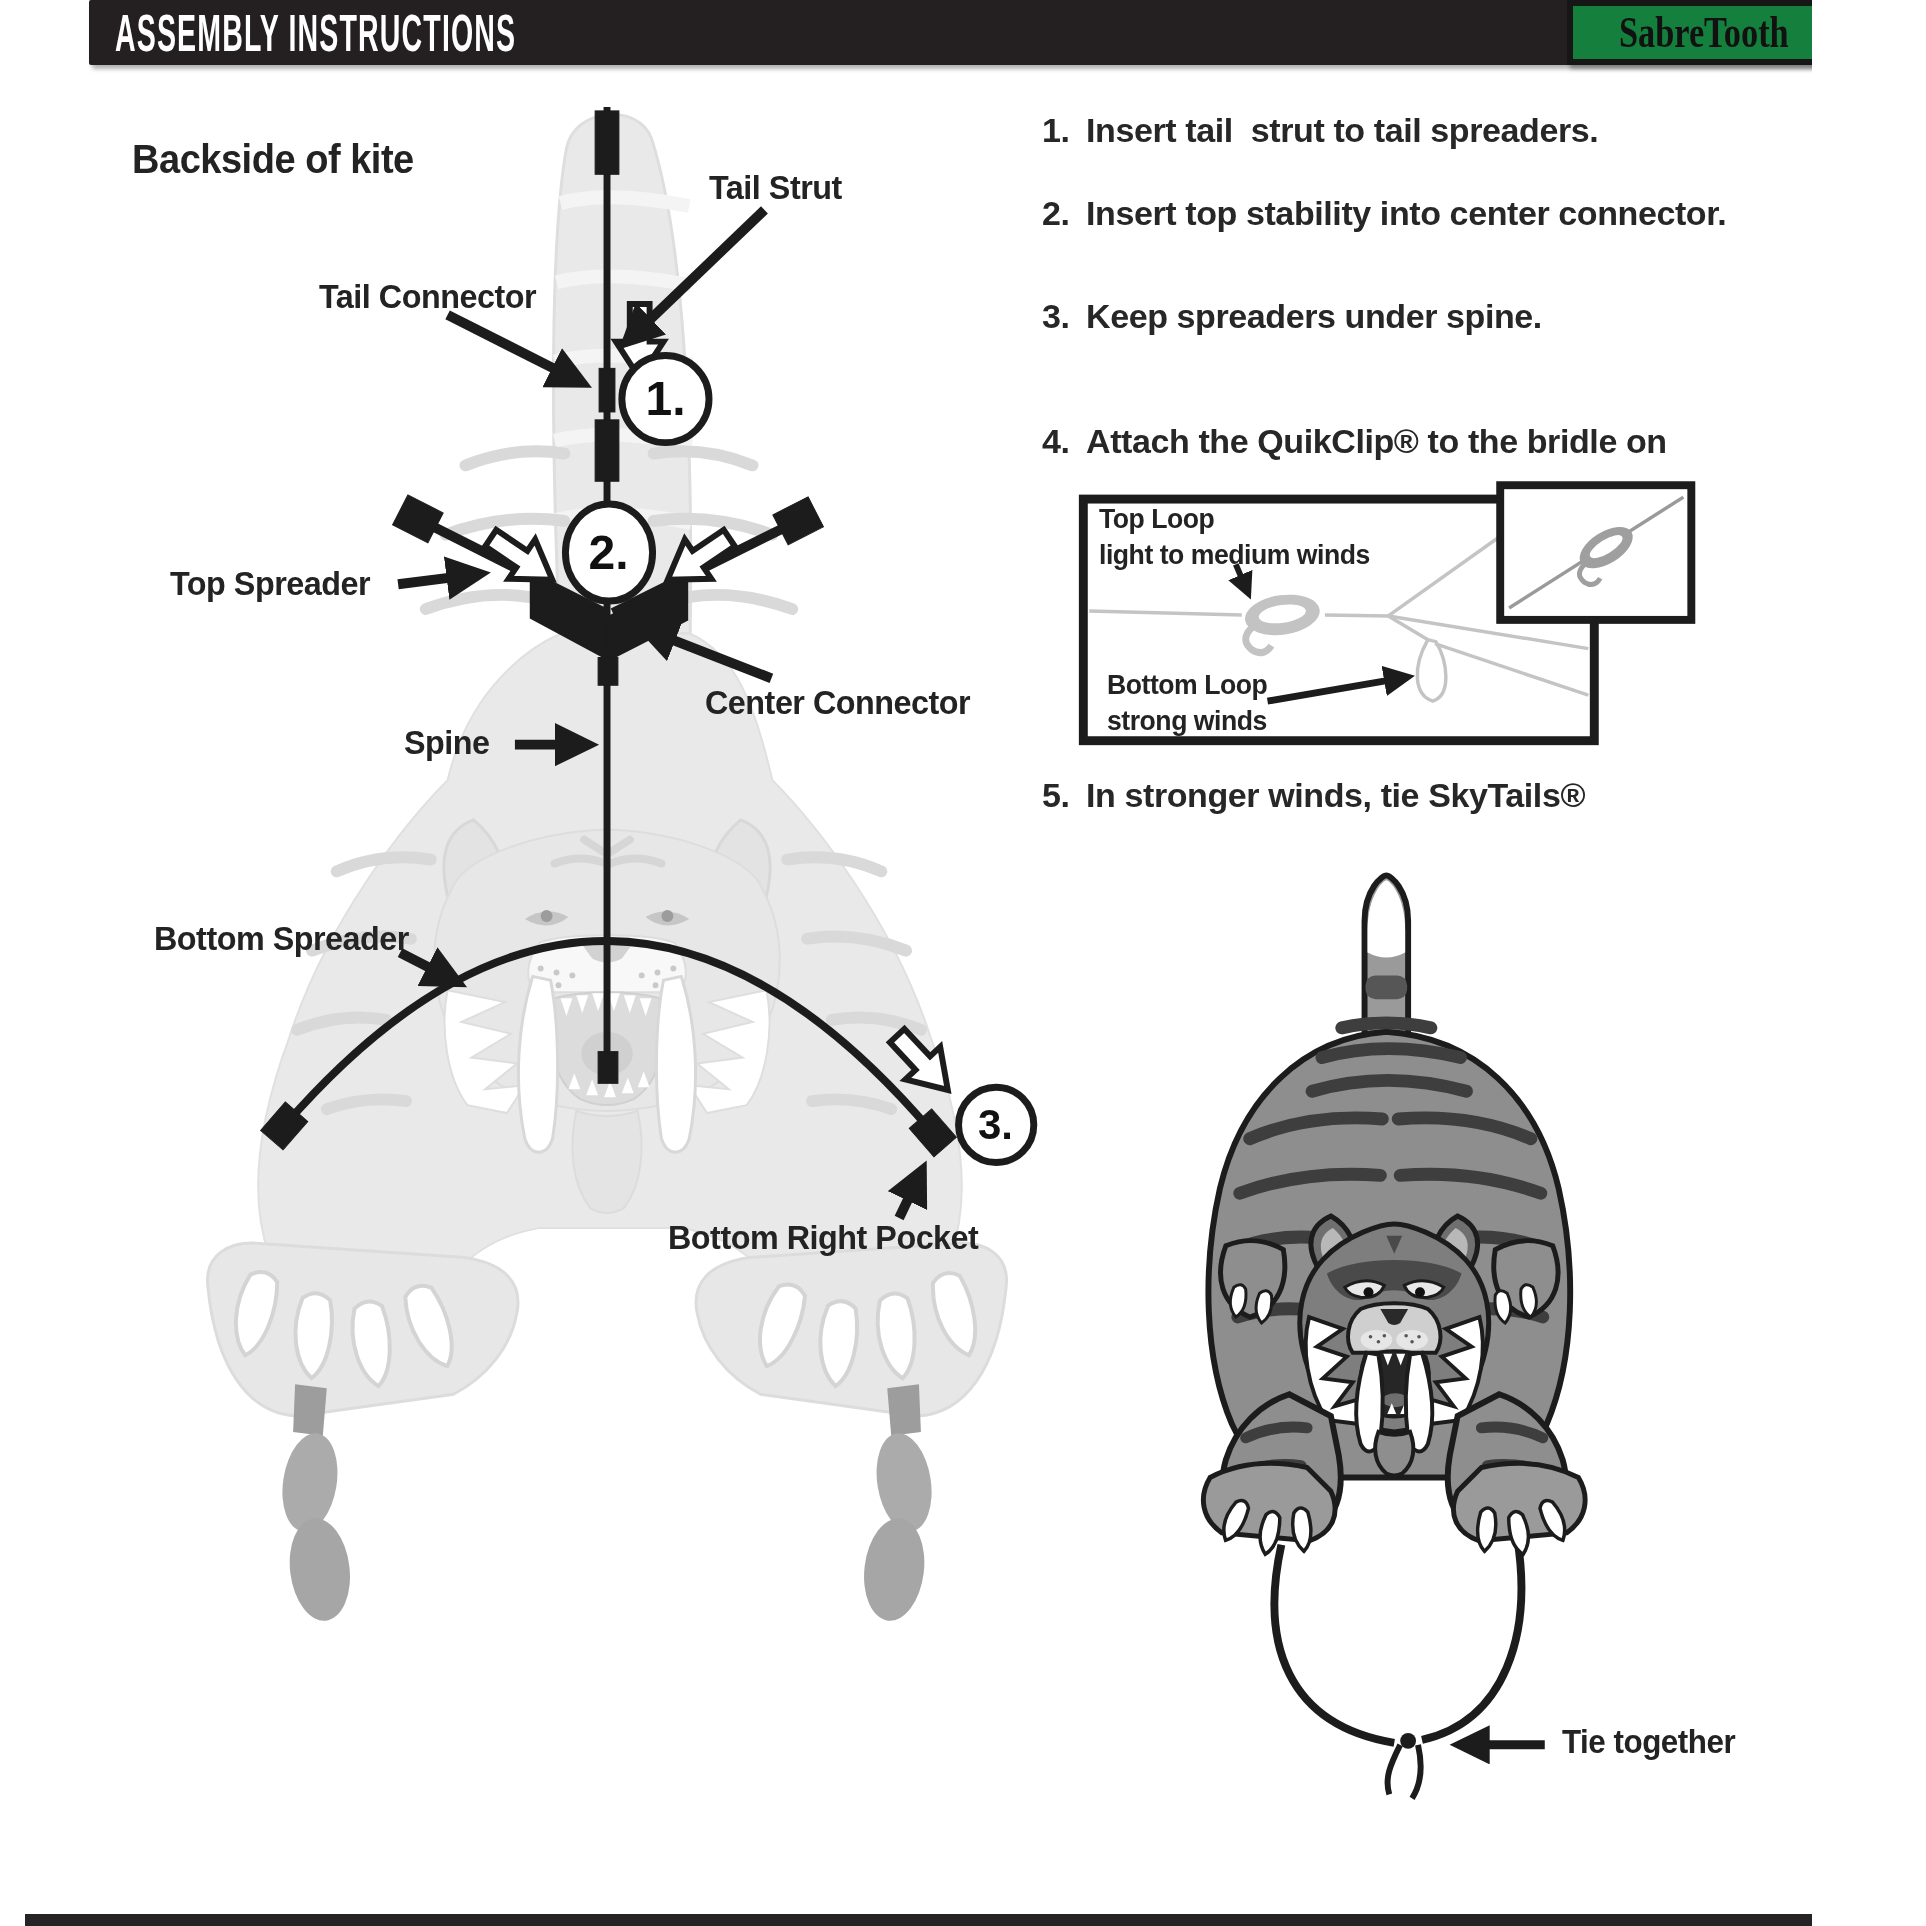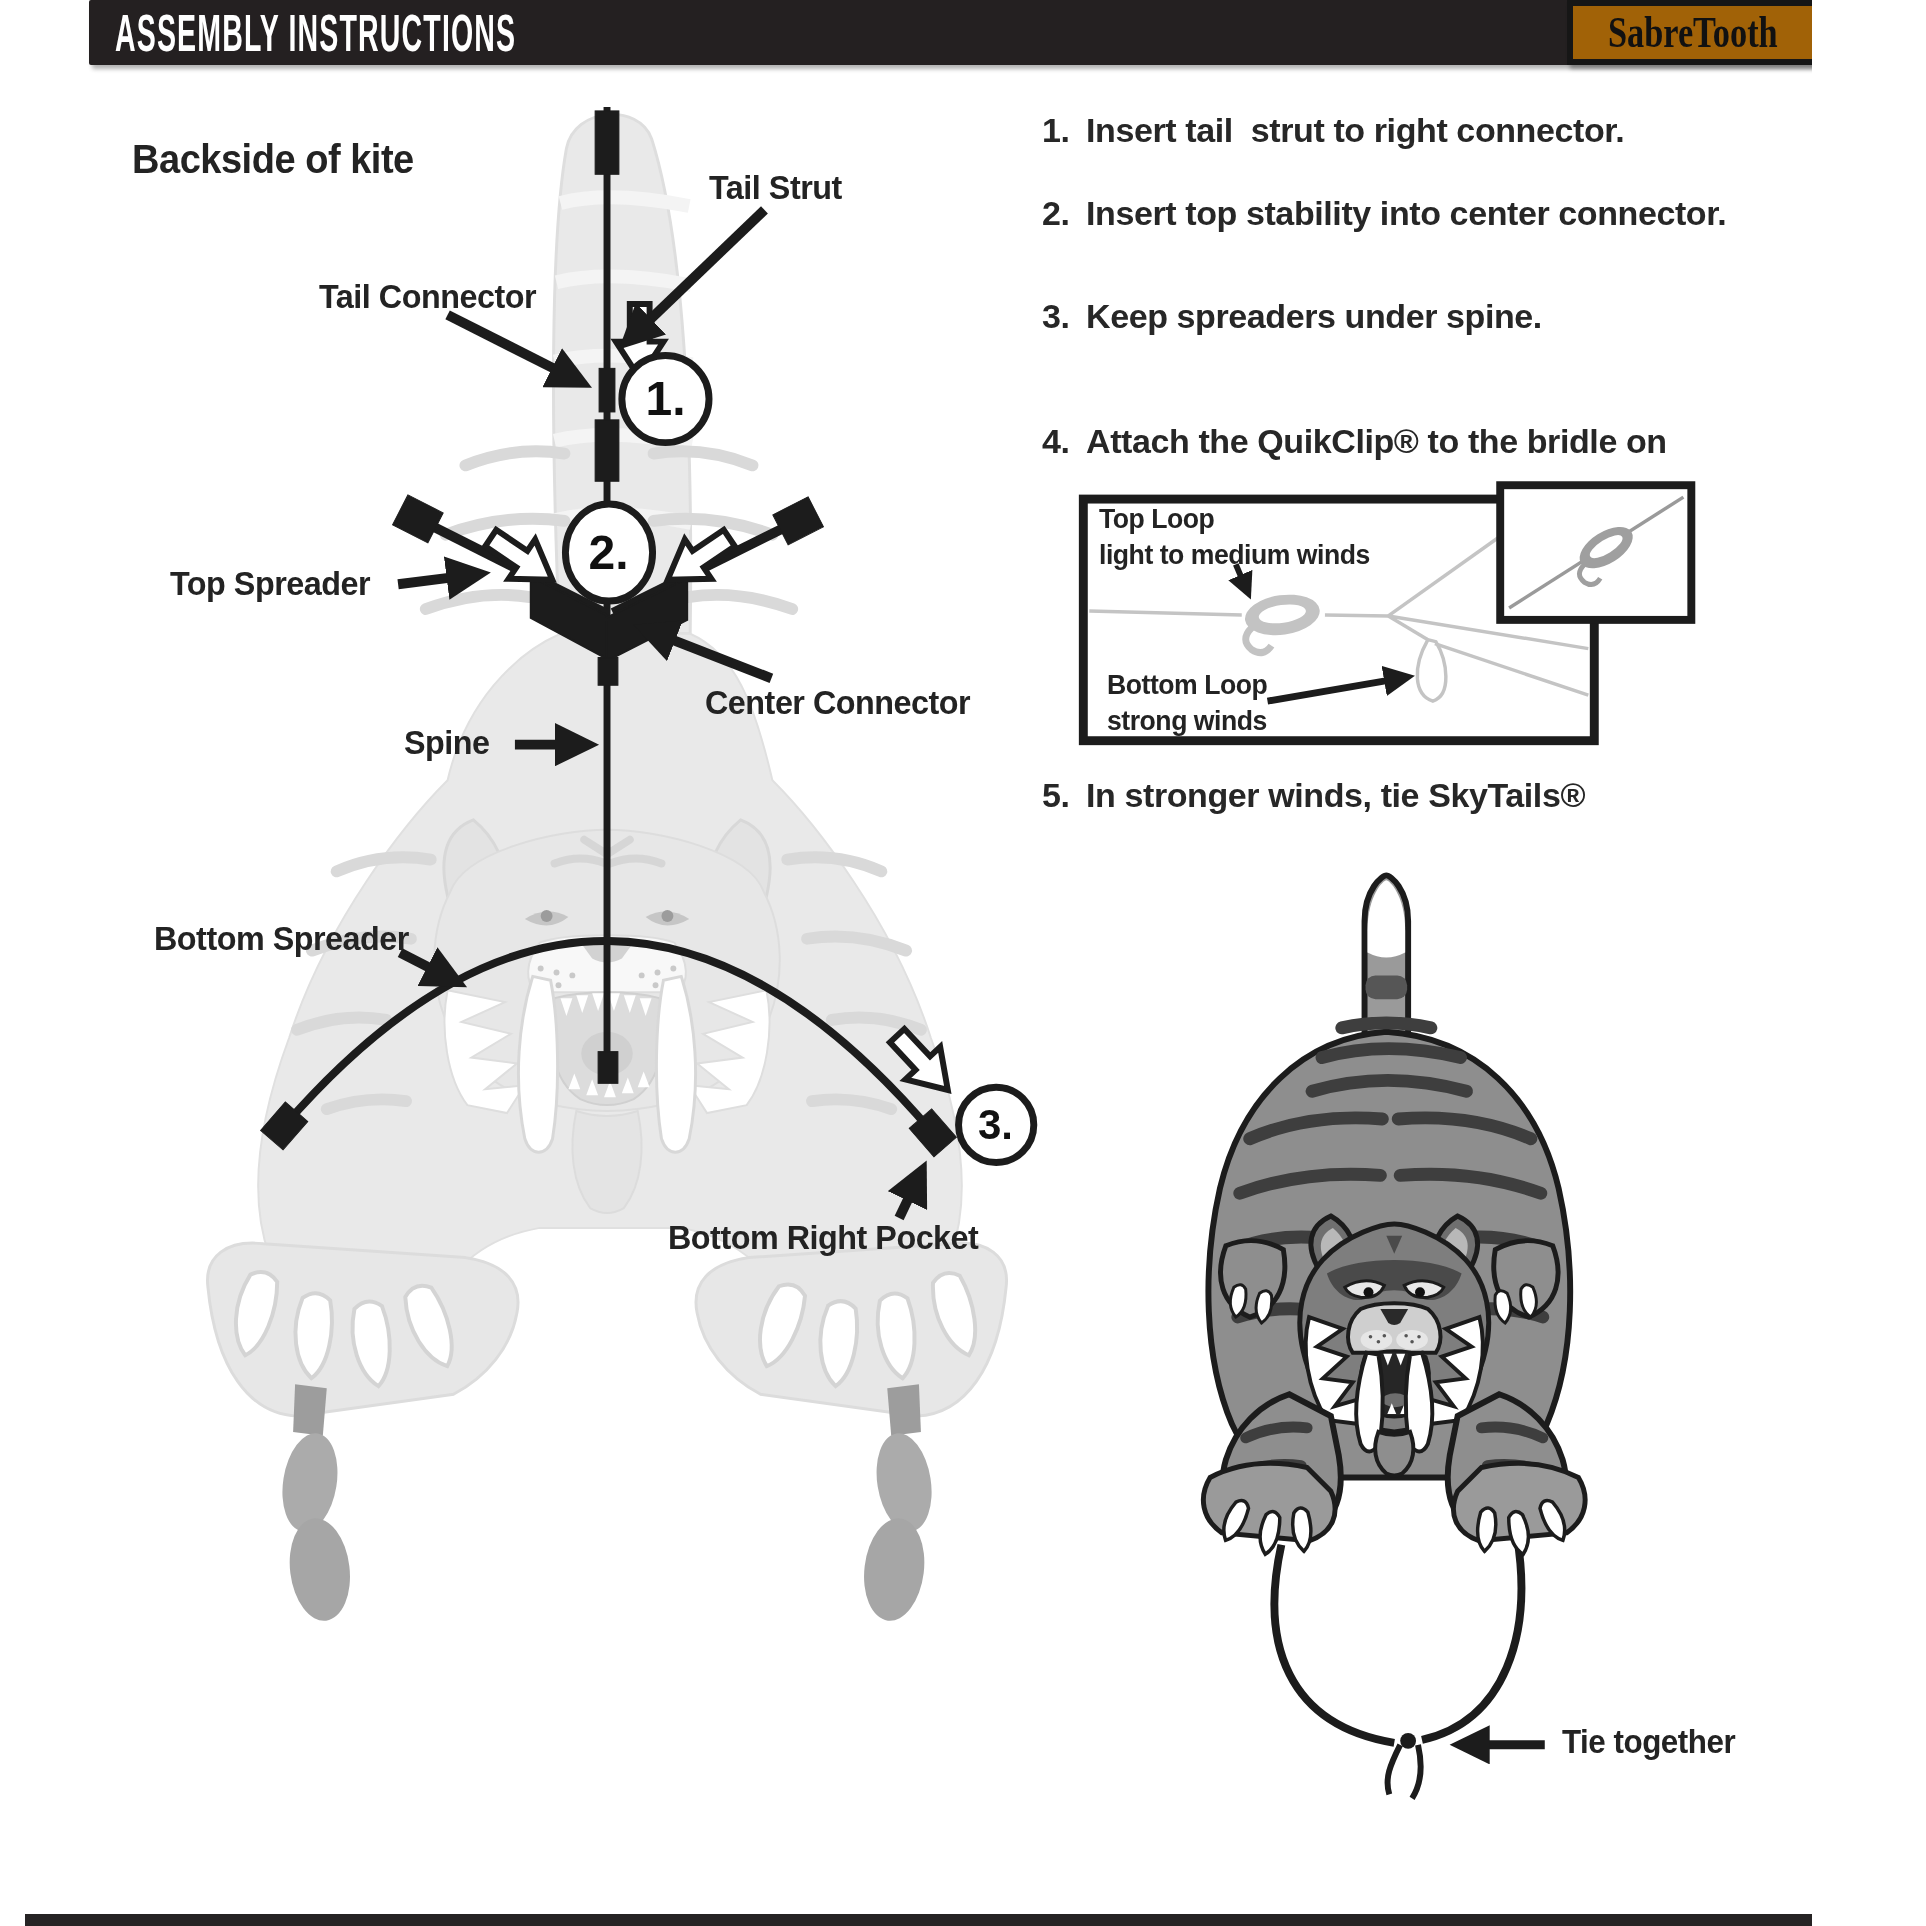--- a/index.html
+++ b/index.html
@@ -5,23 +5,23 @@
   html,body{margin:0;padding:0;background:#fff;}
   #canvas{position:relative;width:1812px;height:1927px;background:#fff;overflow:hidden;
           font-family:"Liberation Sans","DejaVu Sans",sans-serif;}
   .abs{position:absolute;}
   
   .hdr-bar{left:89px;top:0;width:1731px;height:65px;background:#242021;
            box-shadow:3px 4px 4px rgba(0,0,0,.30);border-radius:2px;}
   .hdr-title{left:115px;top:4px;height:61px;line-height:59px;color:#fff;font-weight:bold;
              font-size:51px;letter-spacing:2px;transform:scaleX(.56);transform-origin:0 50%;
              white-space:nowrap;}
-  .brand-box{left:1567px;top:0;width:252px;height:65px;background:#a16207;border:6px solid #161616;
+  .brand-box{left:1567px;top:0;width:252px;height:65px;background:#15803d;border:6px solid #161616;
              box-sizing:border-box;box-shadow:3px 4px 4px rgba(0,0,0,.30);
-             display:flex;align-items:center;justify-content:center;}
+             display:flex;align-items:center;justify-content:flex-end;}
   .brand-text{font-family:"Liberation Serif","DejaVu Serif",serif;font-weight:bold;font-size:44px;
               color:#111;transform:scaleX(.78);white-space:nowrap;}
   
   .lbl{font-weight:bold;color:#232323;white-space:nowrap;letter-spacing:-0.5px;
        transform:scaleX(.95);transform-origin:0 0;}
   .lbl-40{font-size:40px;}
   .lbl-34{font-size:34px;}
   .lbl-33{font-size:33px;}
   .lbl-28{font-size:28px;line-height:36px;}
   
@@ -359,21 +359,21 @@
   <div class="abs lbl lbl-34" style="left:404px;top:723px;">Spine</div>
   <div class="abs lbl lbl-34" style="left:154px;top:919px;">Bottom Spreader</div>
   <div class="abs lbl lbl-34" style="left:668px;top:1218px;">Bottom Right Pocket</div>
 
   <div class="abs stepnum" style="left:622px;top:355px;width:87px;height:87px;line-height:87px;font-size:48px;">1.</div>
   <div class="abs stepnum" style="left:565px;top:504px;width:87px;height:97px;line-height:97px;font-size:48px;">2.</div>
   <div class="abs stepnum" style="left:958px;top:1087px;width:75px;height:75px;line-height:75px;font-size:42px;">3.</div>
 
   <div class="abs item" style="left:1042px;top:107px;">
     <span class="inum">1.</span>
-    <span><span class="iline">Insert tail  strut to right connector.</span></span>
+    <span><span class="iline">Insert tail  strut to tail spreaders.</span></span>
   </div>
   <div class="abs item" style="left:1042px;top:190px;">
     <span class="inum">2.</span>
     <span><span class="iline">Insert top stability into center connector.</span></span>
   </div>
   <div class="abs item" style="left:1042px;top:293px;">
     <span class="inum">3.</span>
     <span>
       <span class="iline" style="display:block">Keep spreaders under spine.</span>
     </span>

